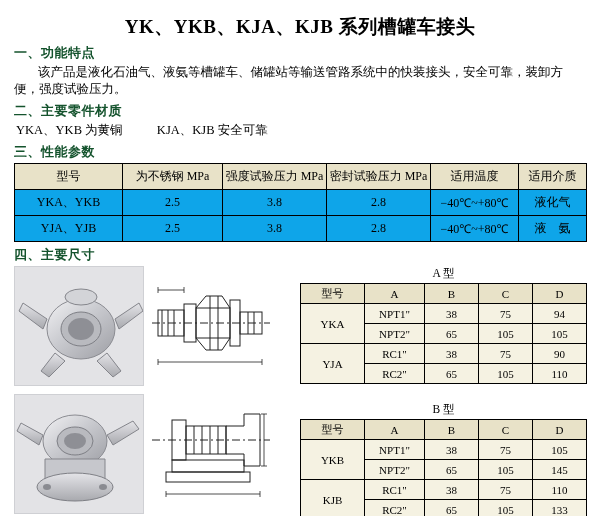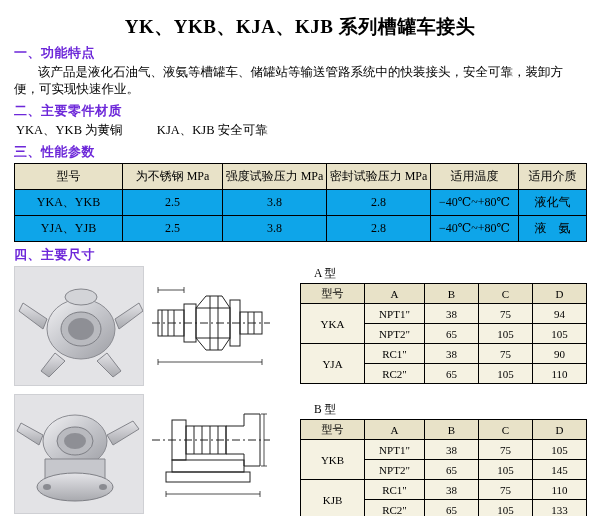--- a/index.html
+++ b/index.html
@@ -14,31 +14,32 @@
     color: #000000;
     position: relative;
     overflow: hidden;
   }
   .page {
     position: relative;
     width: 600px;
     height: 516px;
     box-sizing: border-box;
     padding: 8px 14px 0 14px;
+    font-family: Liberation Serif, serif;
   }
   .title {
     text-align: center;
     font-size: 19px;
     font-weight: bold;
     letter-spacing: 0.5px;
     margin: 6px 0 4px 0;
     color: #000;
   }
   .section-head {
-    color: #6d28d9;
+    color: #14532d;
     font-weight: bold;
     font-size: 13px;
     margin: 4px 0 2px 0;
     letter-spacing: 0.5px;
   }
   .para {
     font-size: 12.5px;
     line-height: 17px;
     text-indent: 24px;
     margin: 0 0 2px 0;
@@ -113,21 +114,22 @@
     overflow: hidden;
   }
   .tblcol {
     position: absolute;
     left: 286px;
     top: 0;
     width: 286px;
   }
   .tbl-label {
     font-size: 11.5px;
-    margin: 0 0 2px 14px;
+    margin: 0 0 2px 1px;
+    text-align: center;
   }
   table.dim {
     border-collapse: collapse;
     width: 286px;
     table-layout: fixed;
     margin-bottom: 18px;
   }
   table.dim th, table.dim td {
     border: 1px solid #000;
     text-align: center;
@@ -148,21 +150,21 @@
   }
 </style>
 </head>
 <body>
 
 <div class="page">
 
   <div class="title">YK、YKB、KJA、KJB 系列槽罐车接头</div>
 
   <div class="section-head">一、功能特点</div>
-  <div class="para">该产品是液化石油气、液氨等槽罐车、储罐站等输送管路系统中的快装接头，安全可靠，装卸方便，可实现快速作业。</div>
+  <div class="para">该产品是液化石油气、液氨等槽罐车、储罐站等输送管路系统中的快装接头，安全可靠，装卸方便，强度试验压力。</div>
 
   <div class="section-head">二、主要零件材质</div>
   <div class="matline">
     <span>YKA、YKB 为黄铜</span>
     <span class="gap"></span>
     <span>KJA、KJB 安全可靠</span>
   </div>
 
   <div class="section-head">三、性能参数</div>
 

